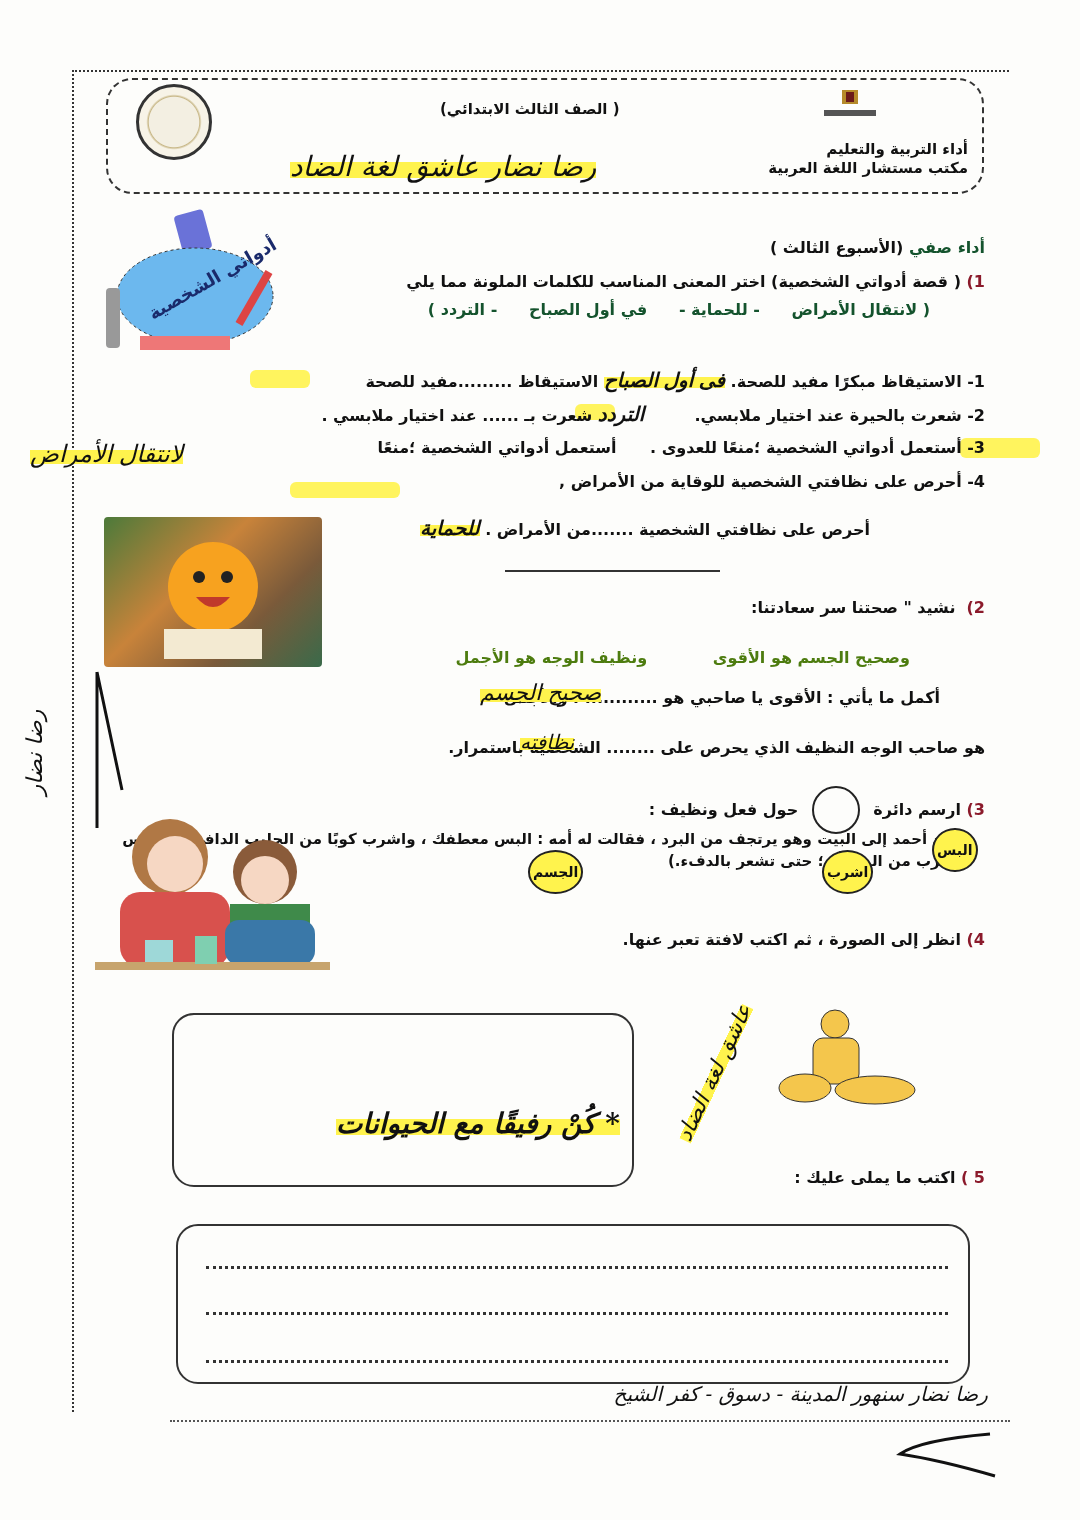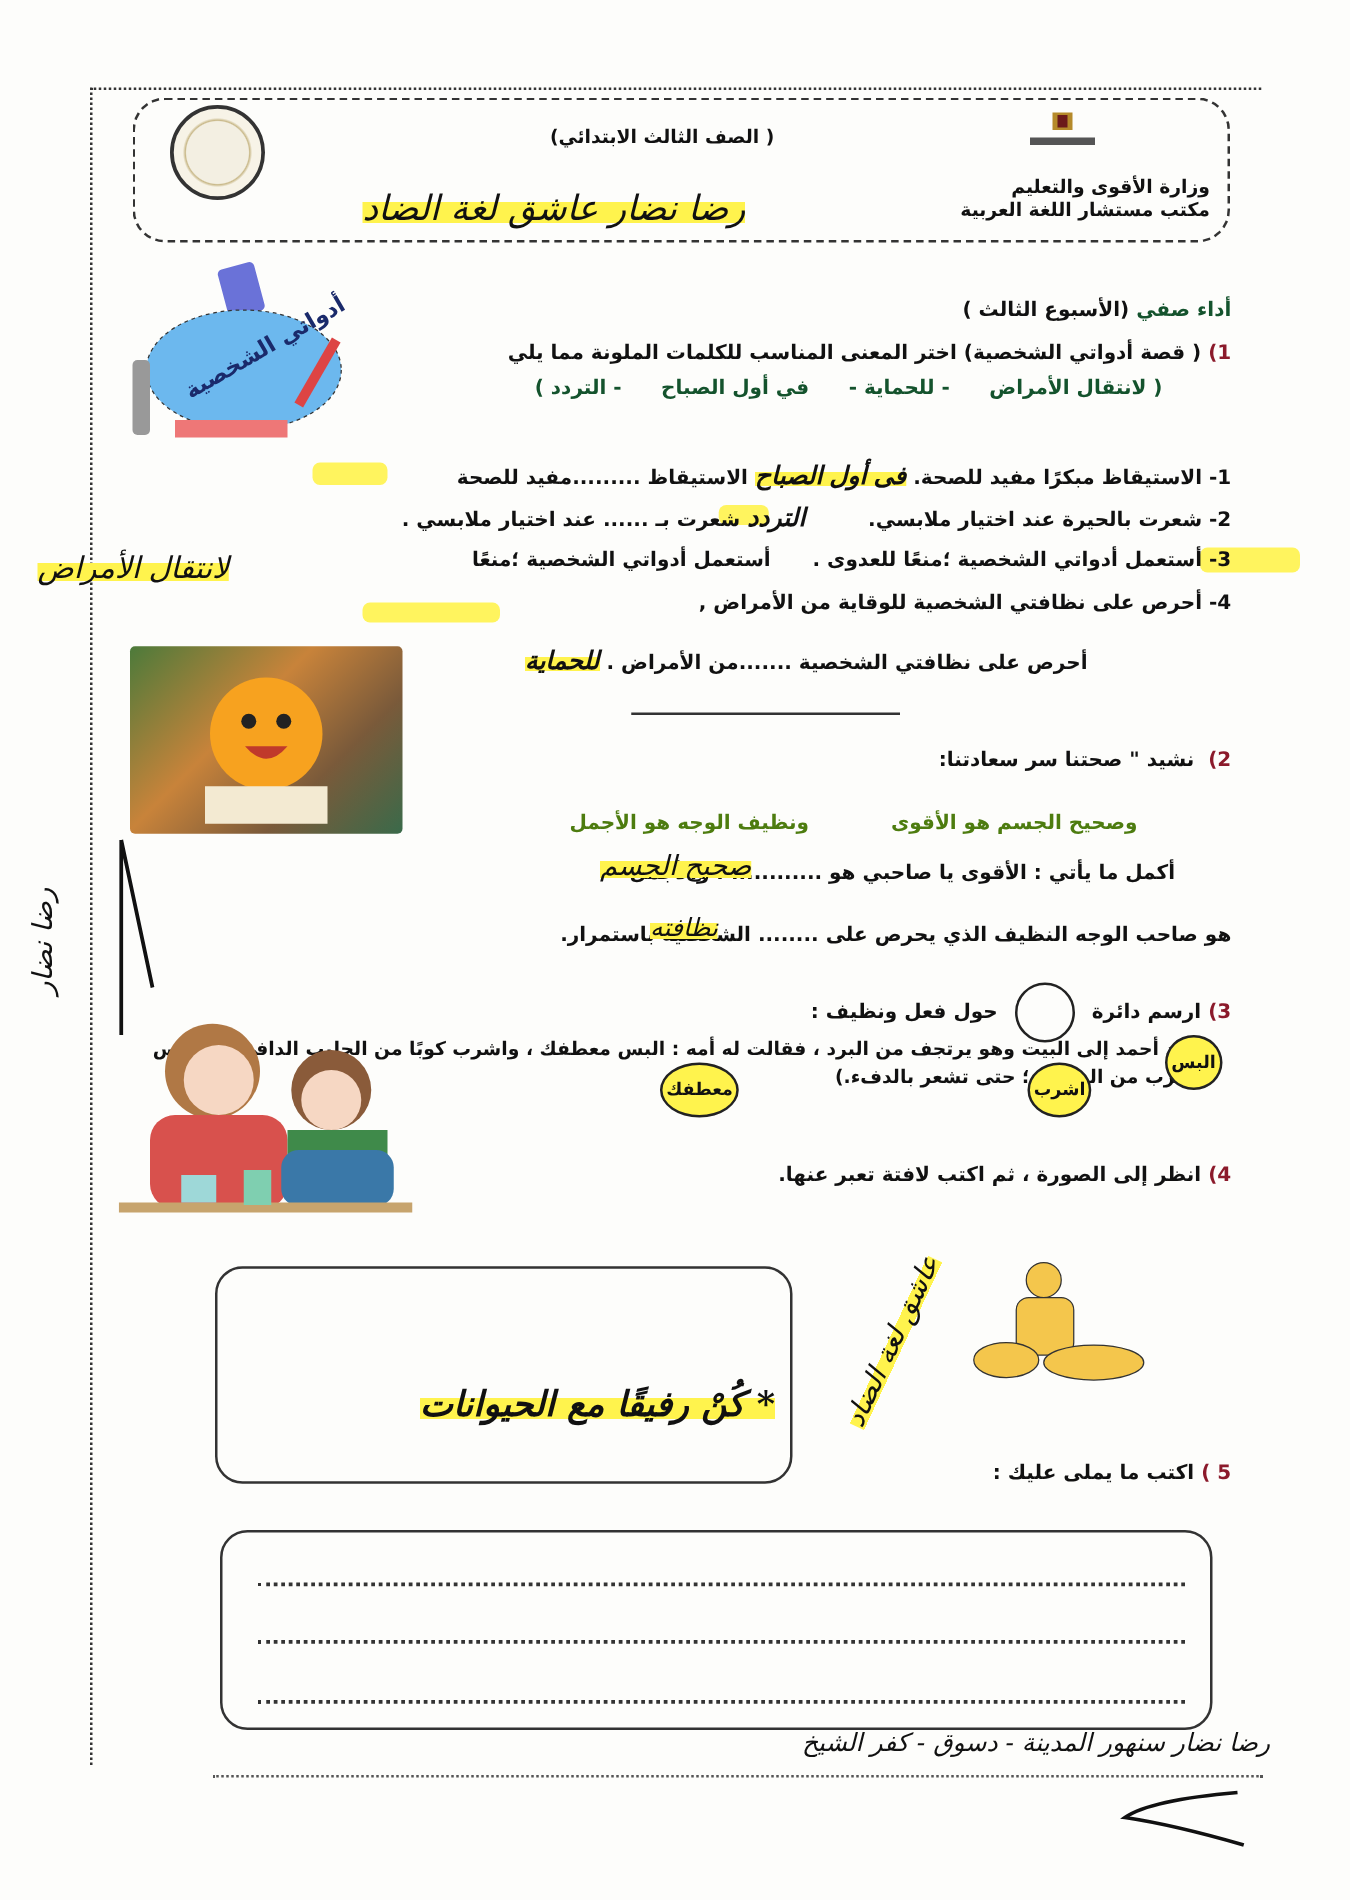--- a/index.html
+++ b/index.html
@@ -56,21 +56,21 @@
 <div class="header-box"></div>
 <div class="abs seal"></div>
 <div class="abs eagle-logo">
   <svg width="60" height="38" viewBox="0 0 60 38">
     <rect x="22" y="2" width="16" height="14" fill="#b58a2a"></rect>
     <rect x="26" y="4" width="8" height="10" fill="#6b1a1a"></rect>
     <rect x="4" y="22" width="52" height="6" fill="#555"></rect>
   </svg>
 </div>
 <div class="abs rtl ministry">
-  <div>وزارة الأقوى والتعليم</div>
+  <div>أداء التربية والتعليم</div>
   <div>مكتب مستشار اللغة العربية</div>
 </div>
 <div class="abs grade rtl">( الصف  الثالث الابتدائي)</div>
 <div class="abs signature-top hand rtl">
   <span class="hl">رضا نضار    عاشق لغة الضاد</span>
 </div>
 
 <div class="abs" style="left:100px; top:208px; width:190px; height:150px;">
   <svg width="190" height="150" viewBox="0 0 190 150">
     <rect x="78" y="4" width="30" height="40" rx="4" fill="#6a72d8" transform="rotate(-15 93 24)"></rect>
@@ -154,21 +154,21 @@
 
 <div class="abs rtl q-line" style="top:786px;">
   <span class="qnum">3)</span>
   <span>ارسم دائرة</span>
   <span class="circle-shape"></span>
   <span>حول فعل ونظيف :</span>
 </div>
 <div class="abs rtl story">( عاد أحمد إلى البيت وهو يرتجف من البرد ، فقالت له أمه : البس معطفك ، واشرب كوبًا من الحليب الدافئ ، واجلس بالقرب من المدفأة ؛ حتى تشعر بالدفء.)</div>
 <div class="abs circled" style="left:932px; top:828px; font-size:14px; font-weight:bold;">البس</div>
 <div class="abs circled" style="left:822px; top:850px; font-size:14px; font-weight:bold;">اشرب</div>
-<div class="abs circled" style="left:528px; top:850px; font-size:14px; font-weight:bold;">معطفك</div>
+<div class="abs circled" style="left:528px; top:850px; font-size:14px; font-weight:bold;">الجسم</div>
 
 <div class="abs" style="left:95px; top:812px; width:235px; height:160px;">
   <svg width="235" height="160" viewBox="0 0 235 160">
     <circle cx="75" cy="45" r="38" fill="#b07845"></circle>
     <circle cx="80" cy="52" r="28" fill="#f6d7c3"></circle>
     <rect x="25" y="80" width="110" height="75" rx="20" fill="#d8514d"></rect>
     <circle cx="170" cy="60" r="32" fill="#8a5b3a"></circle>
     <circle cx="170" cy="68" r="24" fill="#f6d7c3"></circle>
     <rect x="135" y="92" width="80" height="20" fill="#3f8a4a"></rect>
     <rect x="130" y="108" width="90" height="45" rx="14" fill="#3a78a8"></rect>
@@ -208,18 +208,18 @@
   <div class="dotline" style="top:86px;"></div>
   <div class="dotline" style="top:134px;"></div>
 </div>
 
 <div class="abs side-note" style="left:-8px; top:740px; transform:rotate(-90deg); font-size:22px;">رضا نضار</div>
 <div class="abs" style="left:92px; top:670px; width:40px; height:160px;">
   <svg width="40" height="160" viewBox="0 0 40 160">
       <path d="M5 2 L5 158 M5 2 L30 120" stroke="#111" stroke-width="3" fill="none"></path>
     </svg>
 </div>
-<div class="abs side-note rtl" style="right:64px; top:1382px; font-size:20px;">رضا نضار   سنهور المدينة - دسوق - كفر الشيخ</div>
+<div class="abs side-note rtl" style="right:92px; top:1382px; font-size:20px;">رضا نضار   سنهور المدينة - دسوق - كفر الشيخ</div>
 <div class="abs" style="left:880px; top:1430px; width:120px; height:50px;">
   <svg width="120" height="50" viewBox="0 0 120 50">
       <path d="M110 4 Q40 10 20 24 Q60 30 115 46" stroke="#111" stroke-width="3" fill="none"></path>
     </svg>
 </div>
 
 </body></html>

